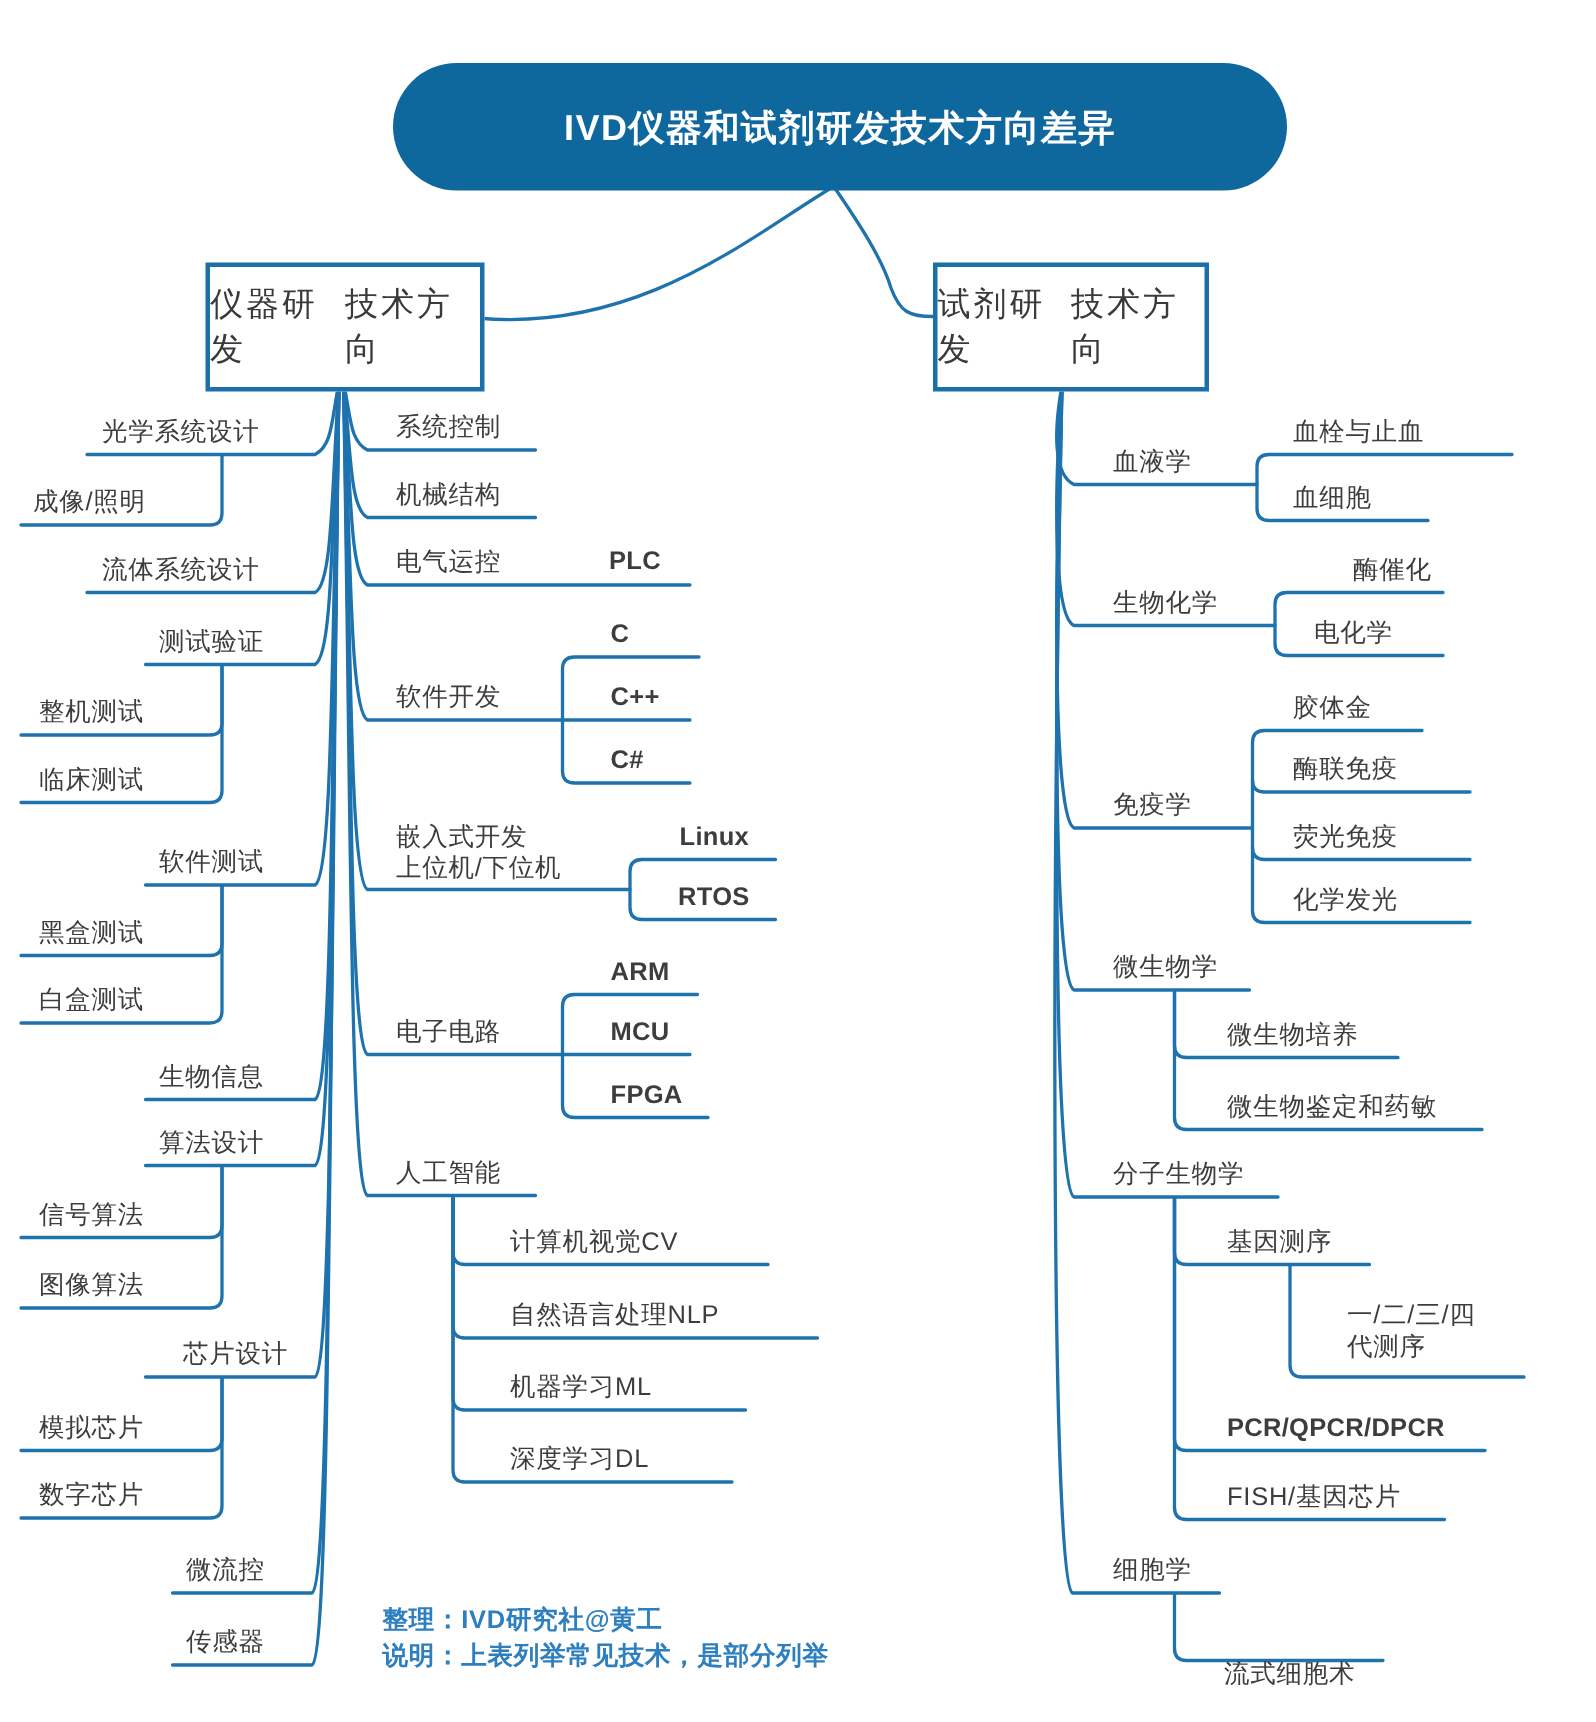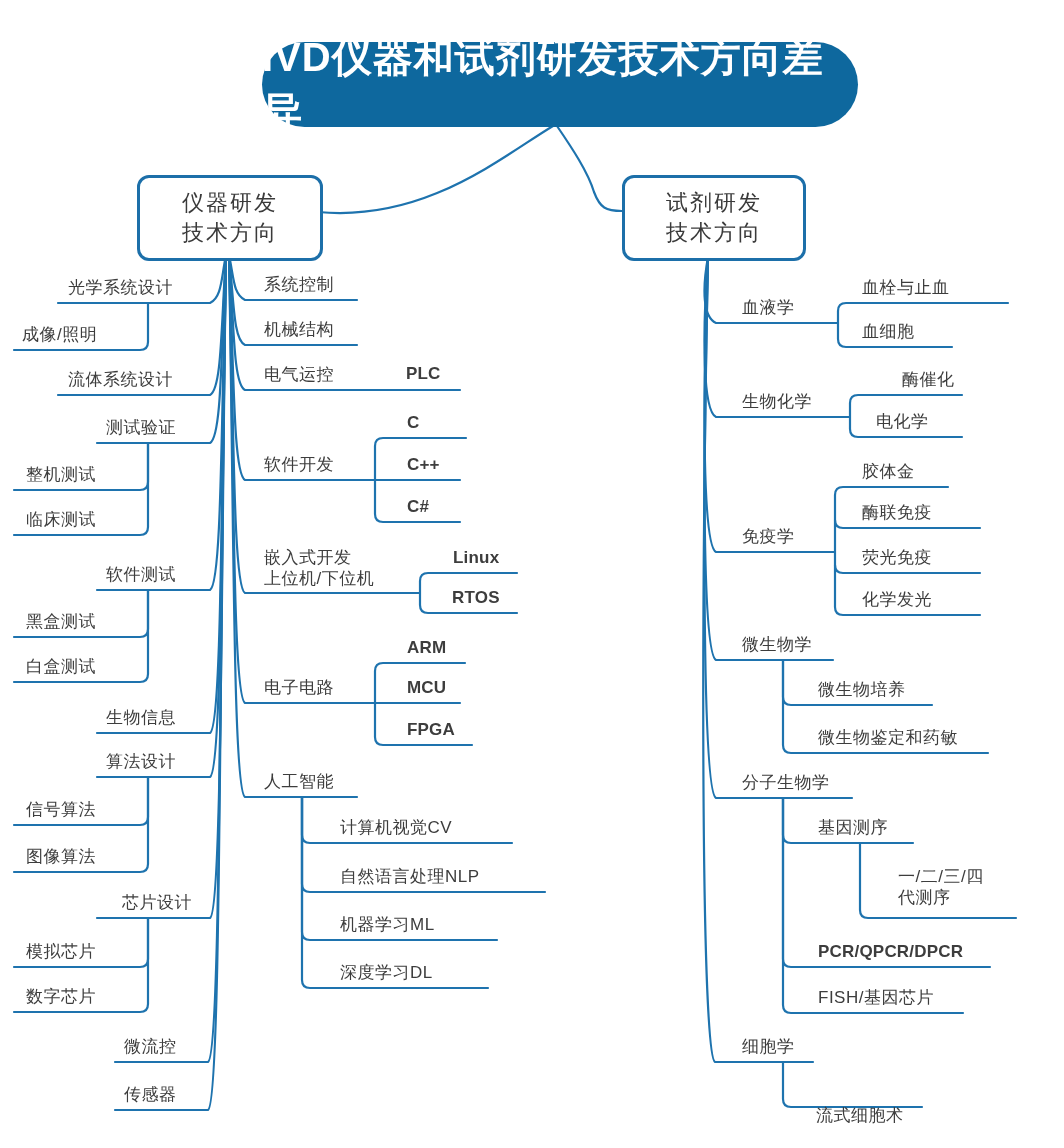--- a/index.html
+++ b/index.html
@@ -21,30 +21,30 @@
   #wires path{fill:none;stroke:var(--line);stroke-width:2.2;stroke-linecap:round;stroke-linejoin:round;}
   .lbl{
     position:absolute;z-index:2;white-space:nowrap;
     font-size:17px;font-weight:500;color:var(--node-text);letter-spacing:0.5px;
     line-height:21px;
   }
   .lbl.en{font-weight:600;letter-spacing:0.2px;}
   .lbl .ln{display:block;}
   .branch-box{
     position:absolute;z-index:2;background:#fff;
-    border:3px solid var(--box-border);border-radius:12px;
-    display:flex;flex-direction:column;align-items:center;justify-content:center;
+    border:3px solid var(--box-border);border-radius:0;
+    display:flex;align-items:center;justify-content:center;
     font-size:22px;font-weight:500;color:#3a3a3a;letter-spacing:2px;line-height:1.35;
   }
   .branch-box span{display:block;}
   #title-pill{
     position:absolute;z-index:2;left:262px;top:42px;width:596px;height:85px;
     background:var(--title-bg);border-radius:44px;
     display:flex;align-items:center;justify-content:center;
-    color:var(--title-text);font-size:40px;font-weight:bold;letter-spacing:1px;
+    color:var(--title-text);font-size:24px;font-weight:bold;letter-spacing:1px;
   }
   #footer{
     position:absolute;z-index:2;left:255px;top:1068px;
     font-size:17px;font-weight:bold;color:var(--footer-text);line-height:24px;letter-spacing:0.5px;
   }
   #footer .ln{display:block;}
 </style>
 </head>
 <body>
 
@@ -186,15 +186,17 @@
   <div class="lbl" style="left:898px;top:866px;">
     <span class="ln">一/二/三/四</span>
     <span class="ln">代测序</span>
   </div>
   <div class="lbl en" style="left:818px;top:941px;">PCR/QPCR/DPCR</div>
   <div class="lbl" style="left:818px;top:987px;">FISH/基因芯片</div>
   <div class="lbl" style="left:742px;top:1036px;">细胞学</div>
   <div class="lbl" style="left:816px;top:1105px;">流式细胞术</div>
 
   <div id="footer">
+    <span class="ln">整理：IVD研究社@黄工</span>
+    <span class="ln">说明：上表列举常见技术，是部分列举</span>
   </div>
 
 </div>
 
 </body></html>

